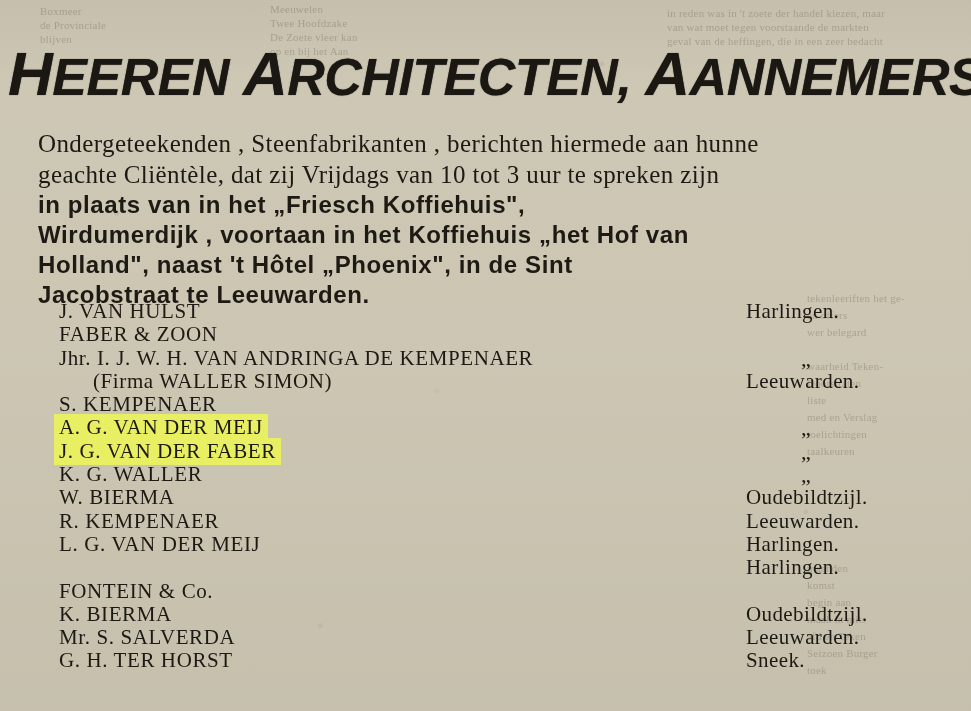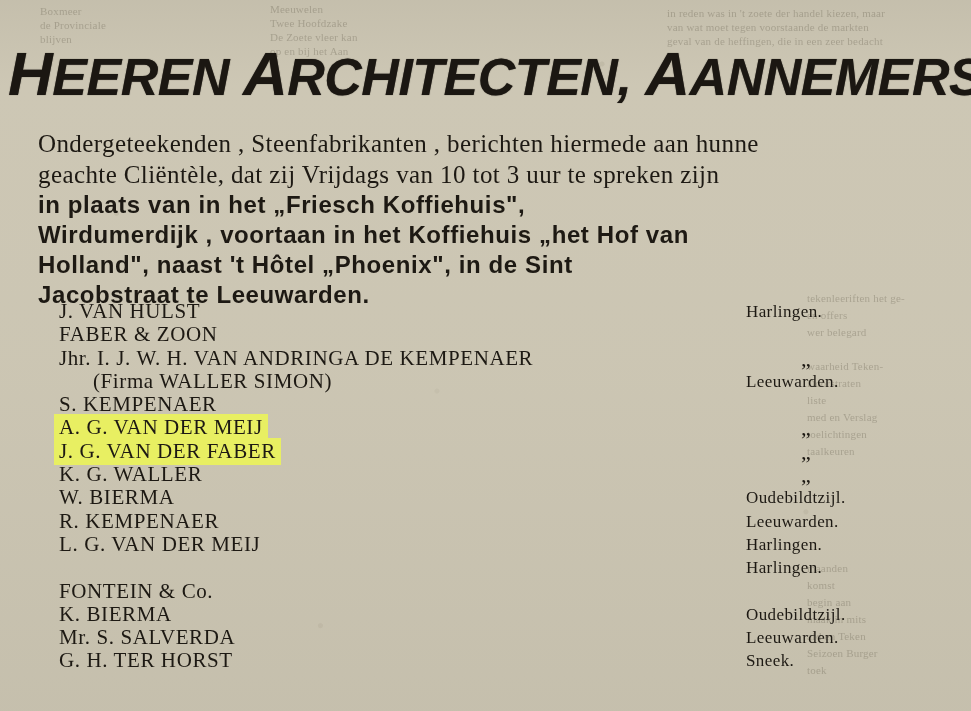--- a/index.html
+++ b/index.html
@@ -139,21 +139,21 @@
     letter-spacing: 9px;
     line-height: 8px;
     z-index: 1;
     white-space: nowrap;
   }
   .place {
     position: absolute;
     left: 690px;
     top: 0;
     font-family: "Liberation Serif", serif;
-    font-size: 17px;
+    font-size: 21px;
     line-height: 23px;
     color: #1d1913;
     letter-spacing: 0.4px;
     z-index: 3;
   }
   .place.quote {
     left: 745px;
     font-size: 22px;
   }
 </style>

